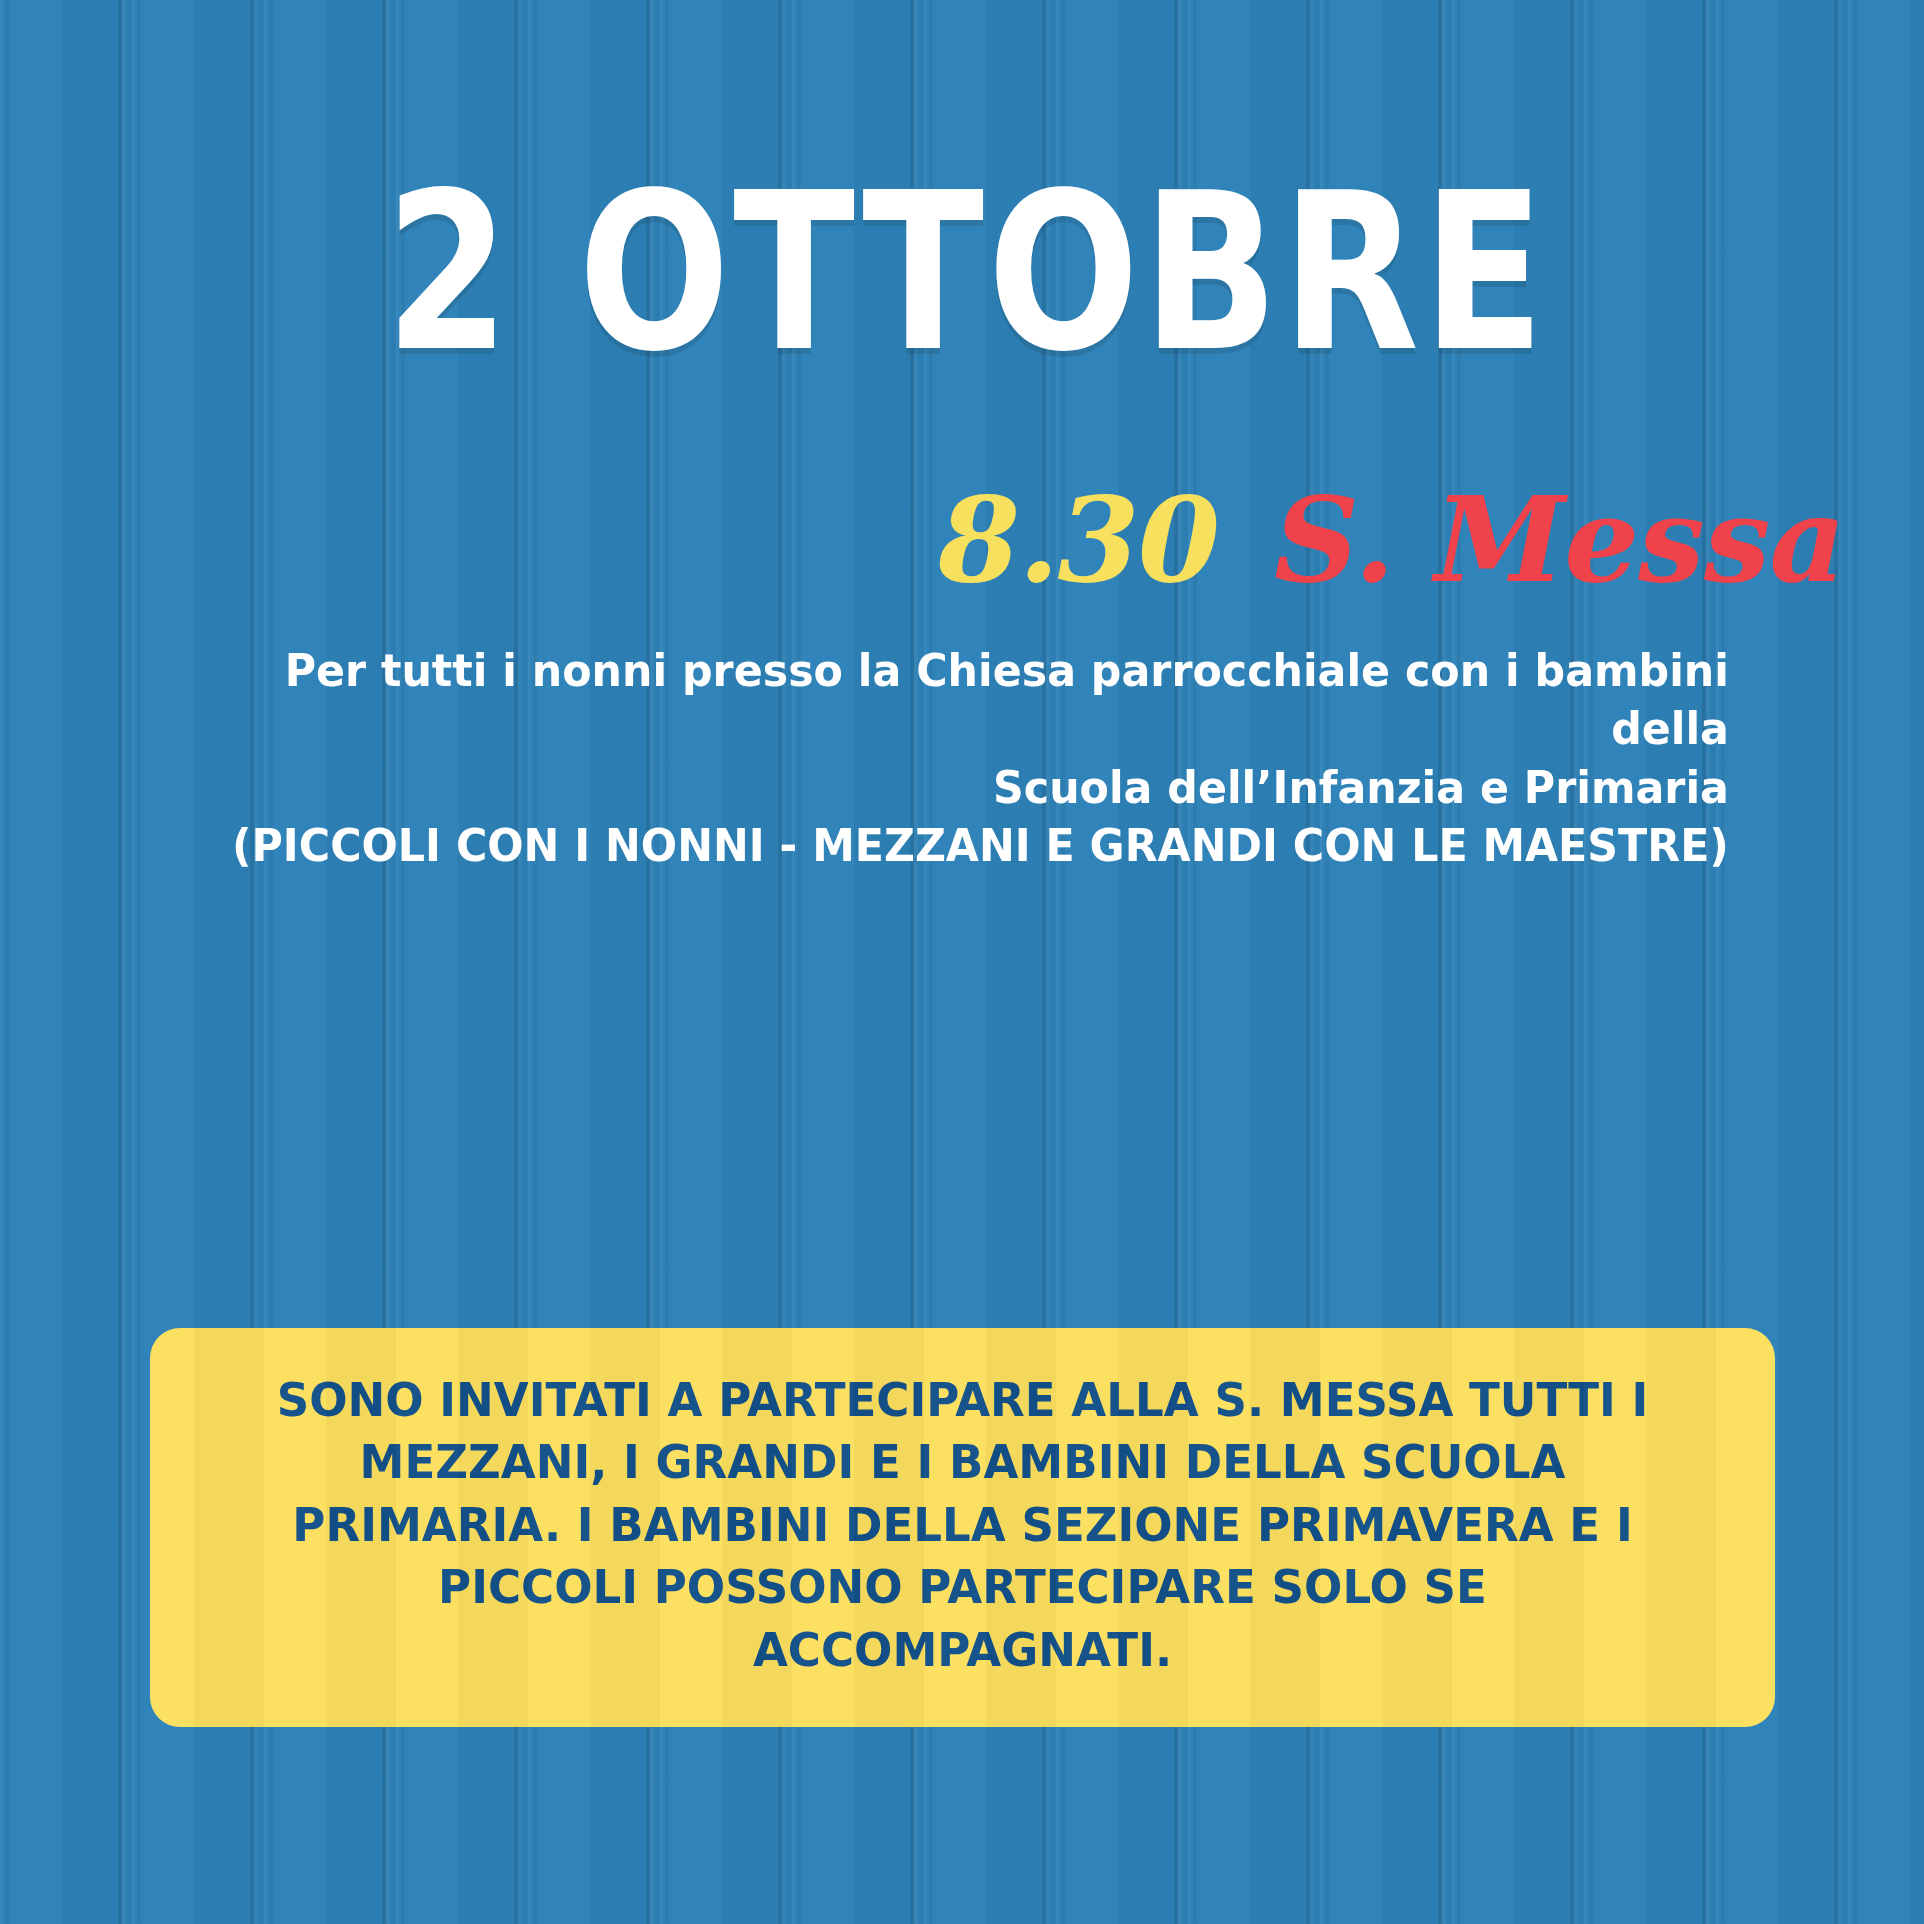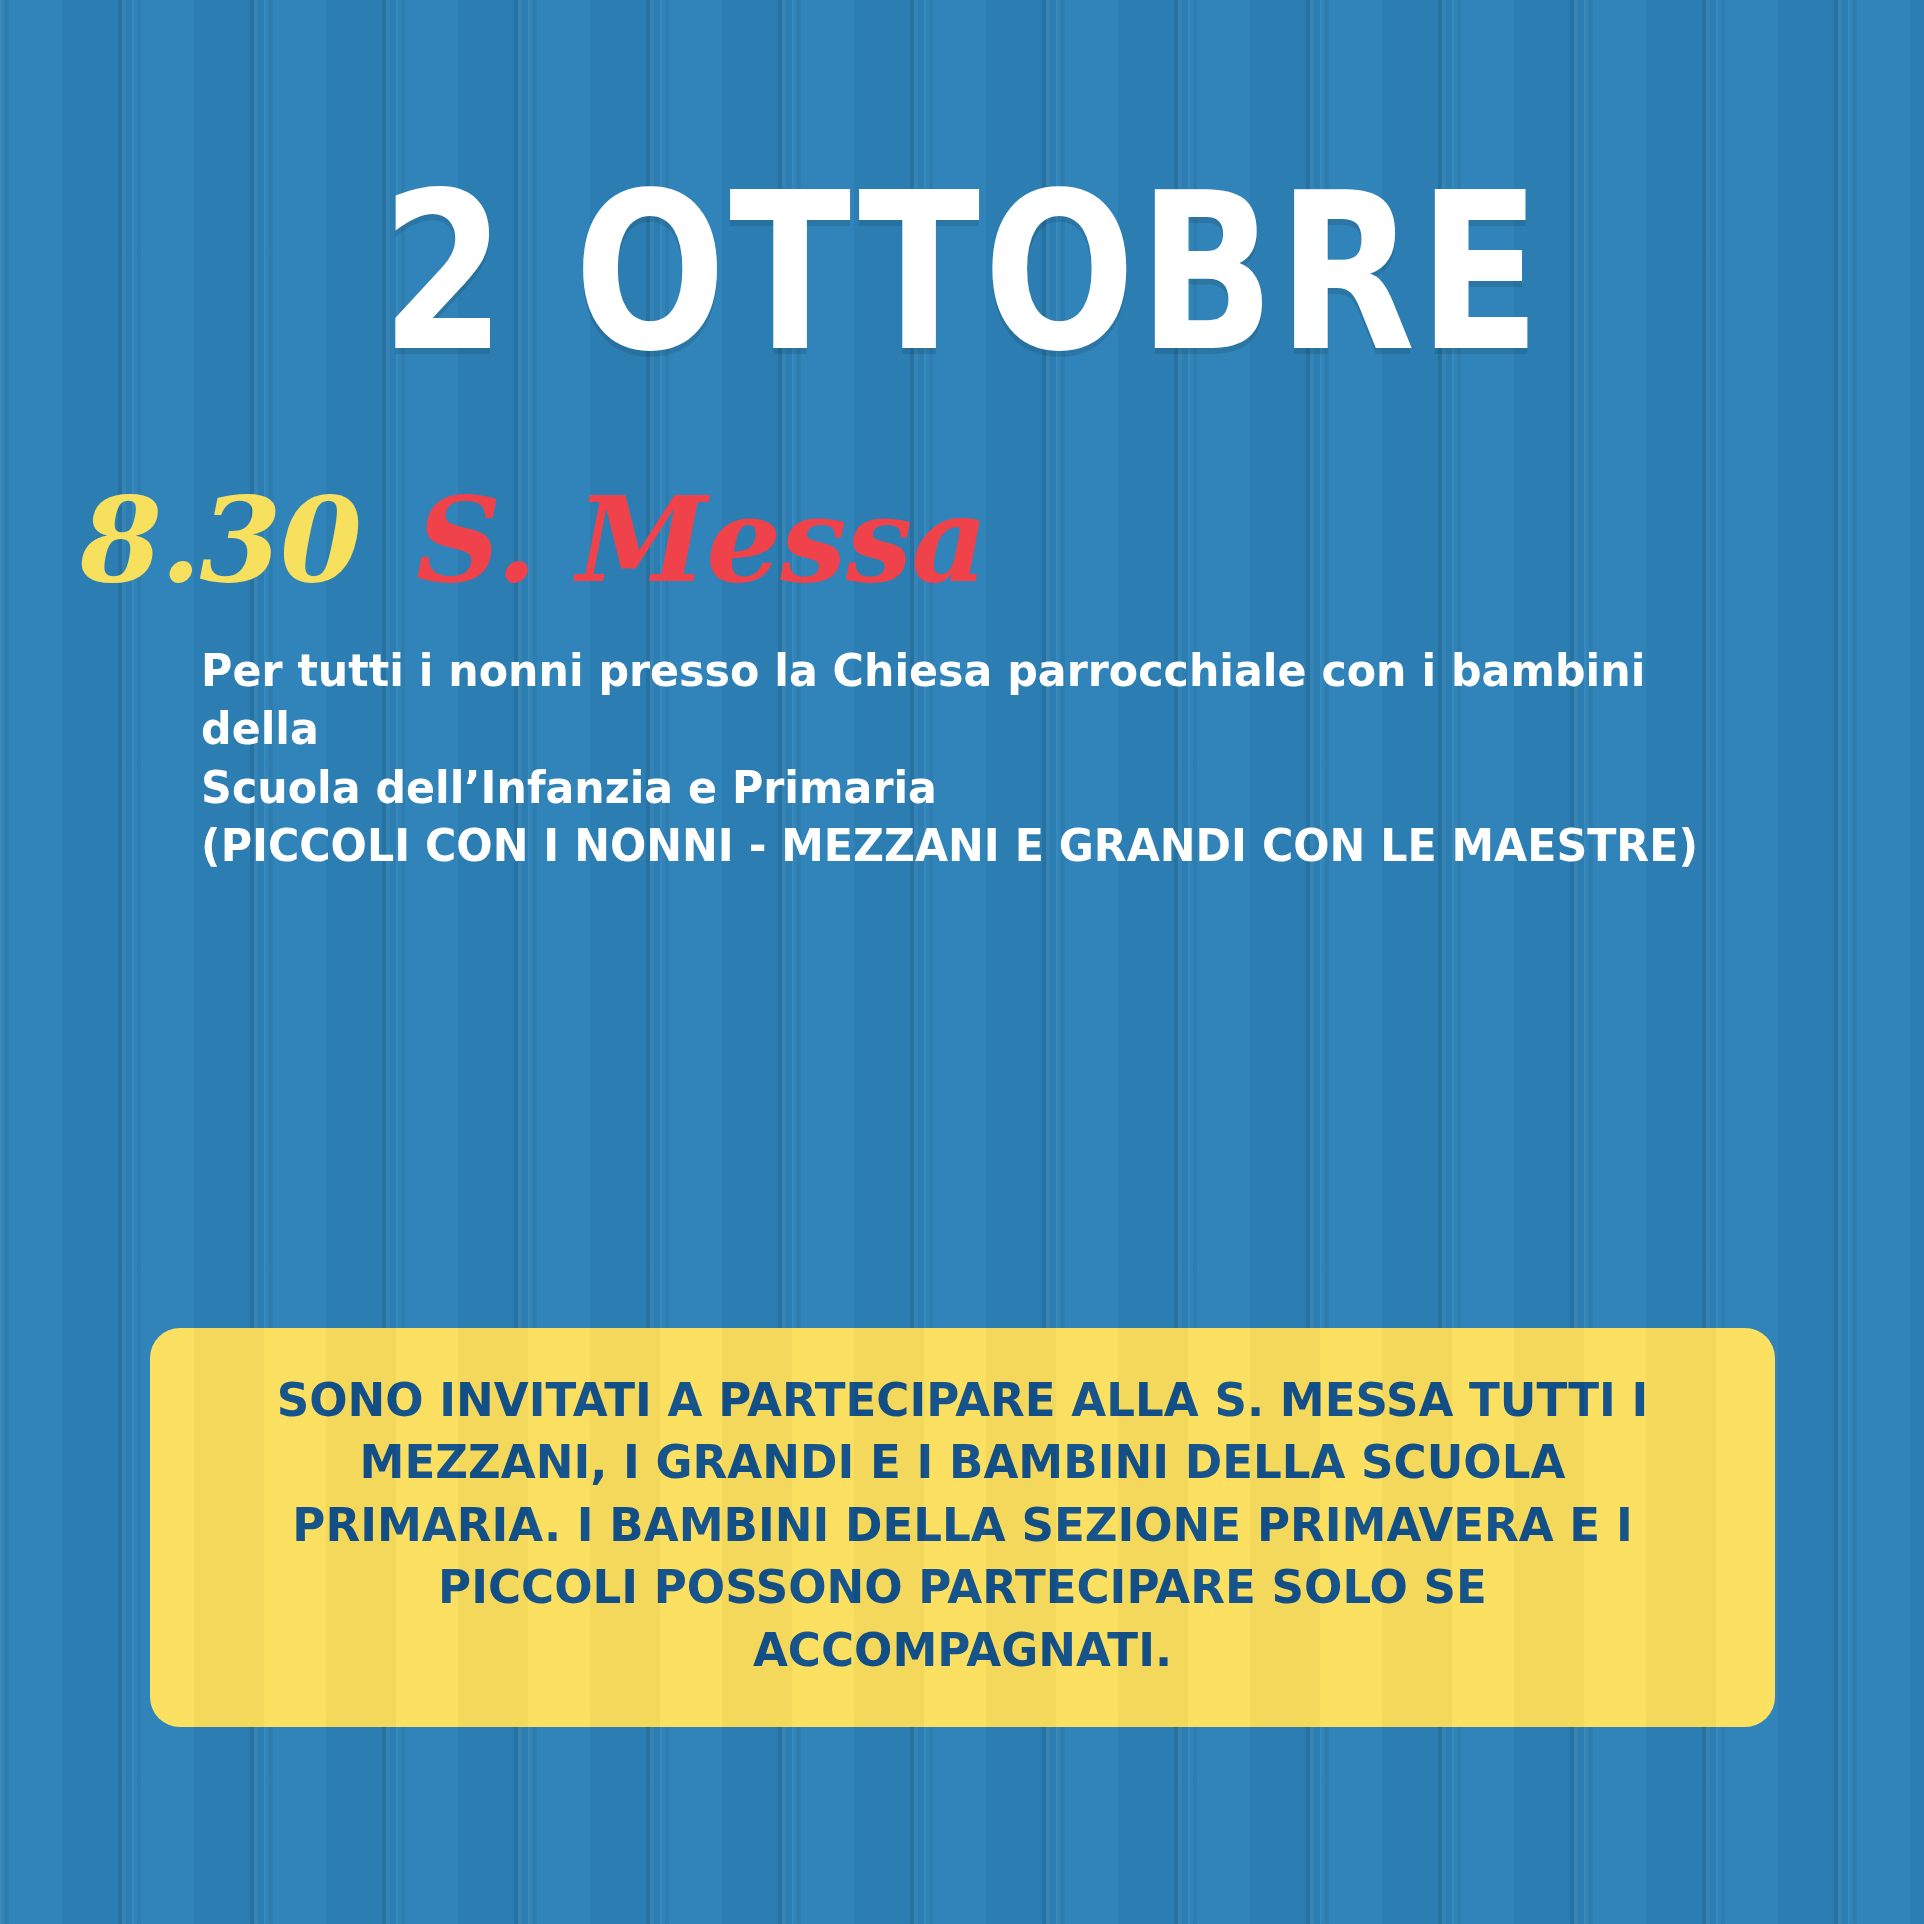--- a/index.html
+++ b/index.html
@@ -34,20 +34,21 @@
         rgba(0,0,0,0.00) 118px,
         rgba(0,0,0,0.10) 118px,
         rgba(0,0,0,0.10) 122px,
         rgba(255,255,255,0.05) 122px,
         rgba(255,255,255,0.05) 126px,
         rgba(0,0,0,0.00) 126px,
         rgba(0,0,0,0.00) 132px
       );
     box-sizing: border-box;
     overflow: hidden;
+    padding-left: 8px;
   }
   .poster::after {
     
     content: "";
     position: absolute;
     inset: 0;
     pointer-events: none;
     background: repeating-linear-gradient(
         to right,
         rgba(255,255,255,0.02) 0px,
@@ -76,21 +77,21 @@
     font-weight: bold;
     font-size: 194px;
     letter-spacing: 3.6px;
     line-height: 1.0;
     transform: scaleX(0.92) scaleY(1.12);
     text-shadow: 0 5.3px 0 rgba(0,0,0,0.10);
   }
 
   
   .event {
-    text-align: left;
+    text-align: right;
   }
   .event-head {
     white-space: nowrap;
     line-height: 1.05;
   }
   .event-time {
     font-family: "DejaVu Serif", serif;
     font-style: italic;
     font-weight: bold;
     color: #f7e05e;

